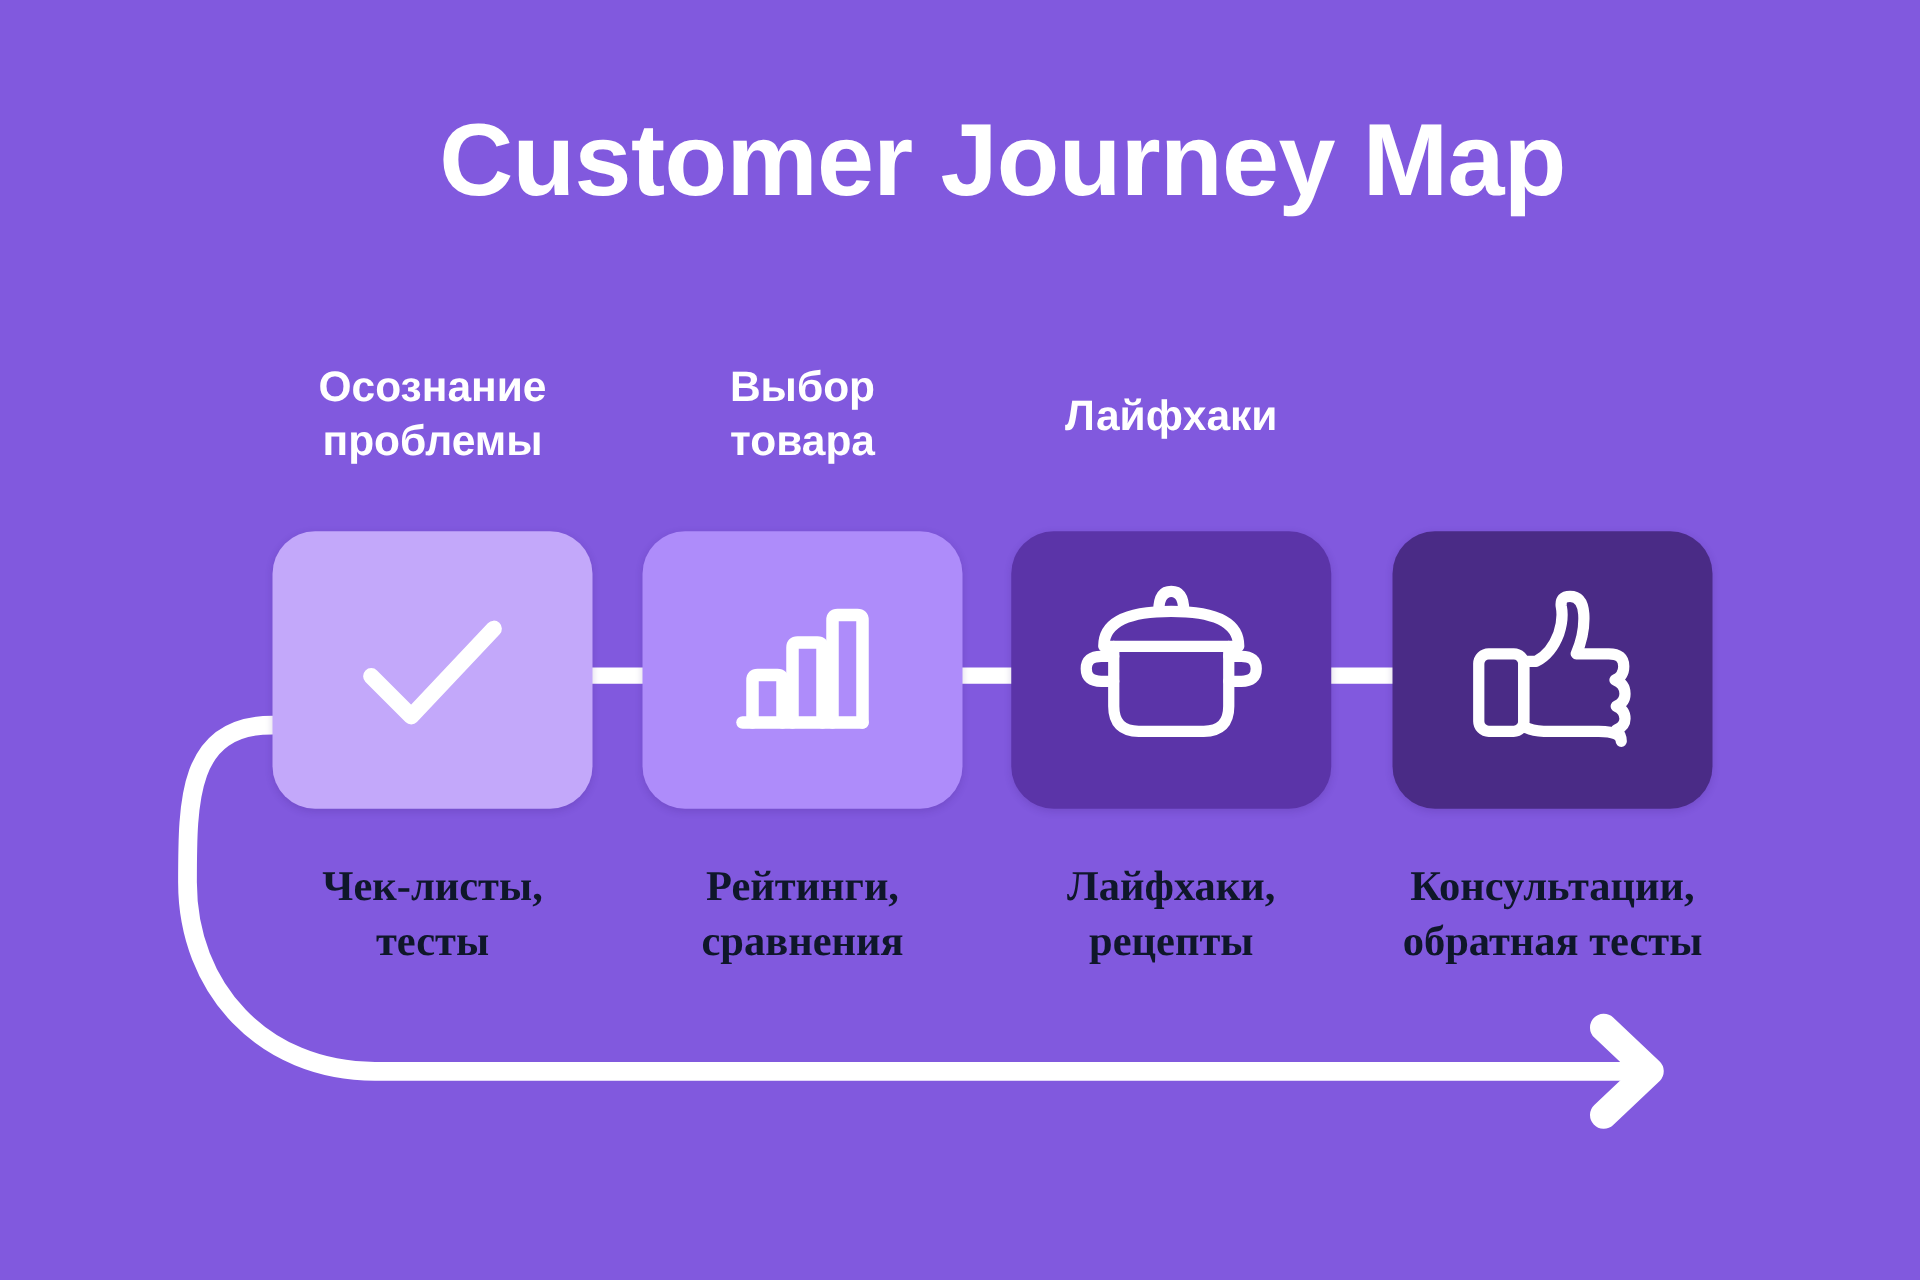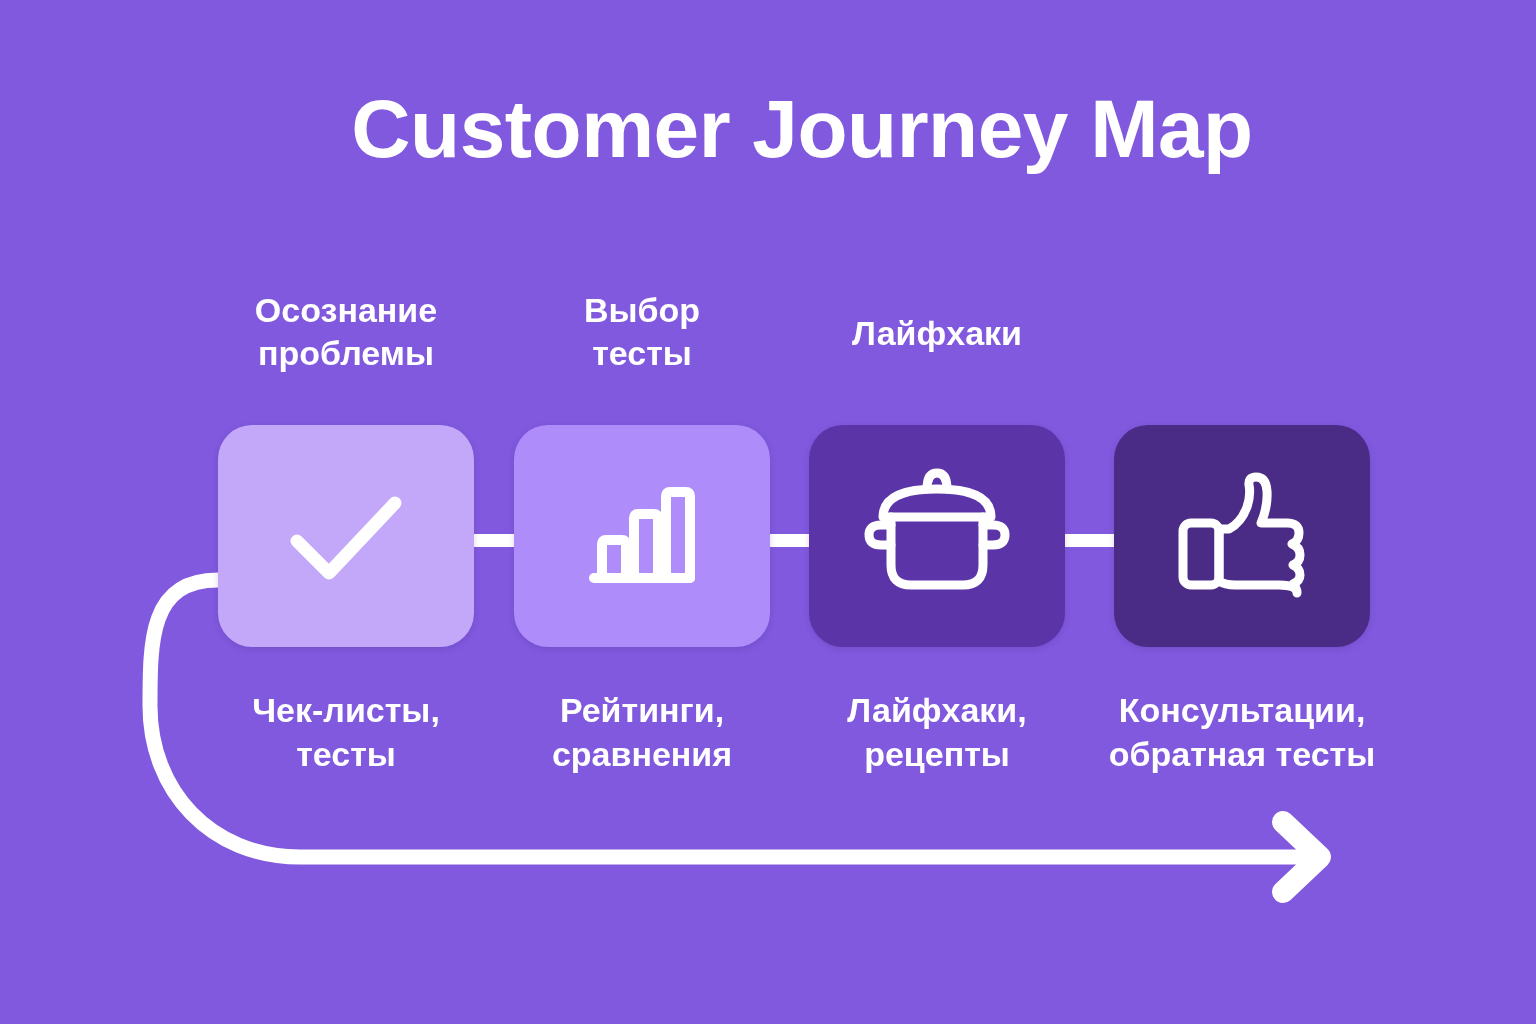--- a/index.html
+++ b/index.html
@@ -86,25 +86,26 @@
   #stage-3 .card { background:#5B34A8; }
   #stage-4 .card { background:#4A2B86; }
 
   .card svg { display:block; }
 
   .stage-bottom-label {
     position:absolute;
     top:688px;
     width:320px;
     text-align:center;
-    color:#ffffff;
+    color:#0f172a;
     font-size:34px;
     font-weight:700;
     line-height:1.3;
     white-space:pre-line;
+    font-family:Liberation Serif, serif;
   }
   #stage-4 .stage-bottom-label { width:360px; left:-20px; }
 </style>
 </head>
 <body>
 
 <svg id="flow-arrow" viewBox="0 0 1536 1024" width="1536" height="1024" aria-hidden="true">
   <path d="M 218 580
            C 150 580, 150 640, 150 706
            C 150 790, 210 857, 300 857
@@ -125,21 +126,21 @@
     <svg width="150" height="150" viewBox="0 0 150 150">
       <path d="M 26 80 L 58 112 L 124 42" fill="none" stroke="#FFFFFF" stroke-width="13" stroke-linecap="round" stroke-linejoin="round"></path>
     </svg>
   </div>
   <div class="stage-bottom-label">Чек-листы,
 тесты</div>
 </div>
 
 <div class="stage" id="stage-2">
   <div class="stage-top-label">Выбор
-тесты</div>
+товара</div>
   <div class="card">
     <svg width="140" height="140" viewBox="0 0 140 140">
       <g fill="none" stroke="#FFFFFF" stroke-width="10" stroke-linecap="round" stroke-linejoin="round">
         <path d="M 22 112 L 118 112"></path>
         <path d="M 30 112 L 30 78 Q 30 74 34 74 L 50 74 Q 54 74 54 78 L 54 112"></path>
         <path d="M 62 112 L 62 52 Q 62 48 66 48 L 82 48 Q 86 48 86 52 L 86 112"></path>
         <path d="M 94 112 L 94 30 Q 94 26 98 26 L 114 26 Q 118 26 118 30 L 118 112"></path>
       </g>
     </svg>
   </div>

